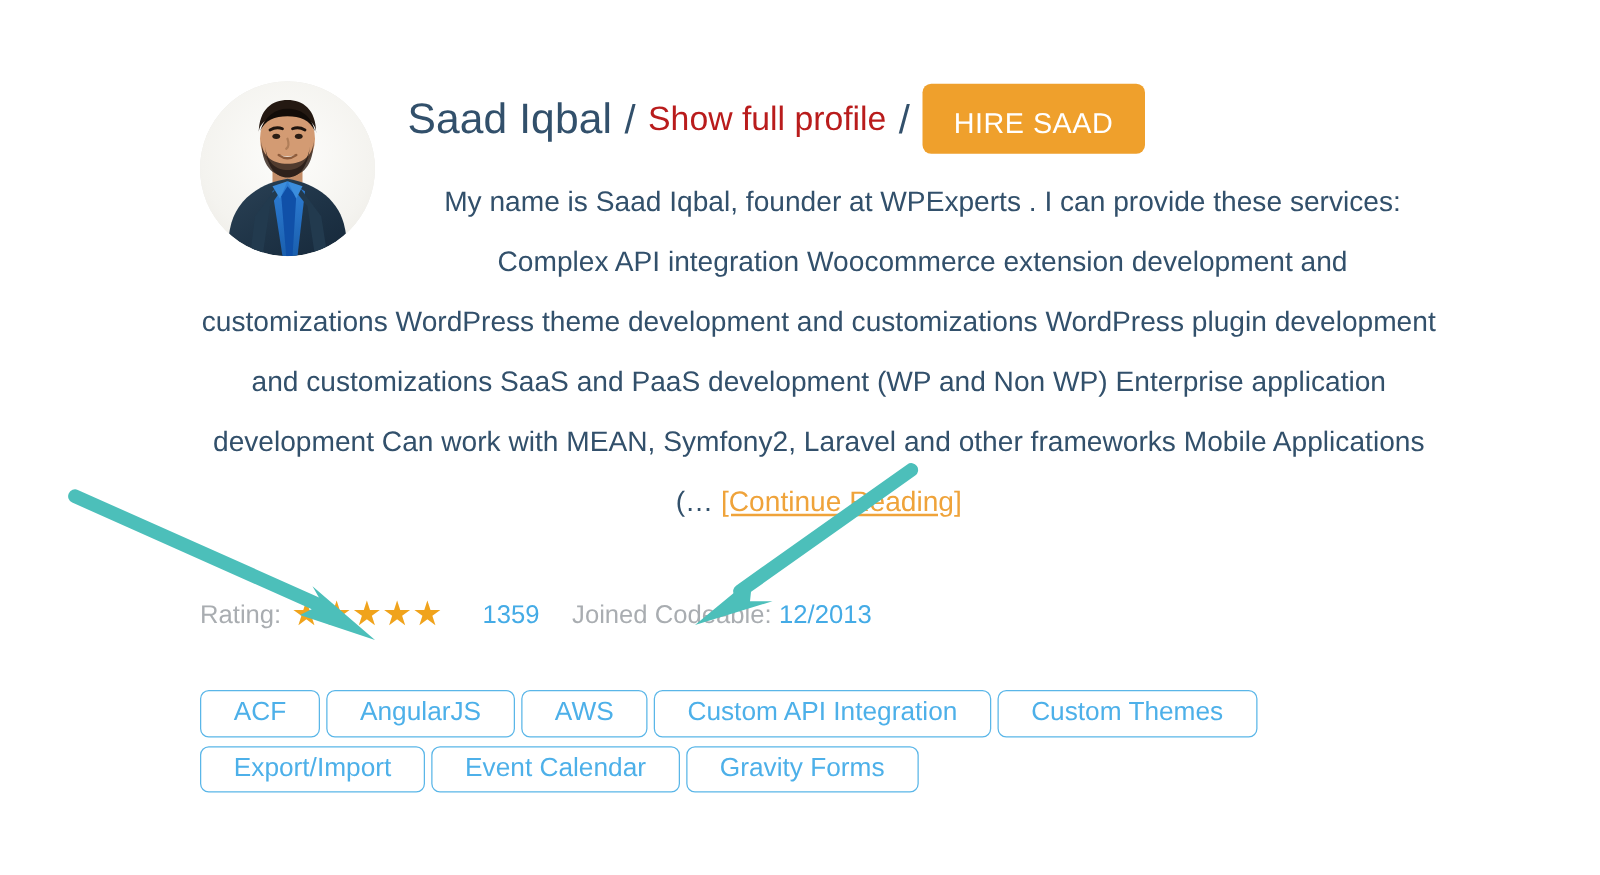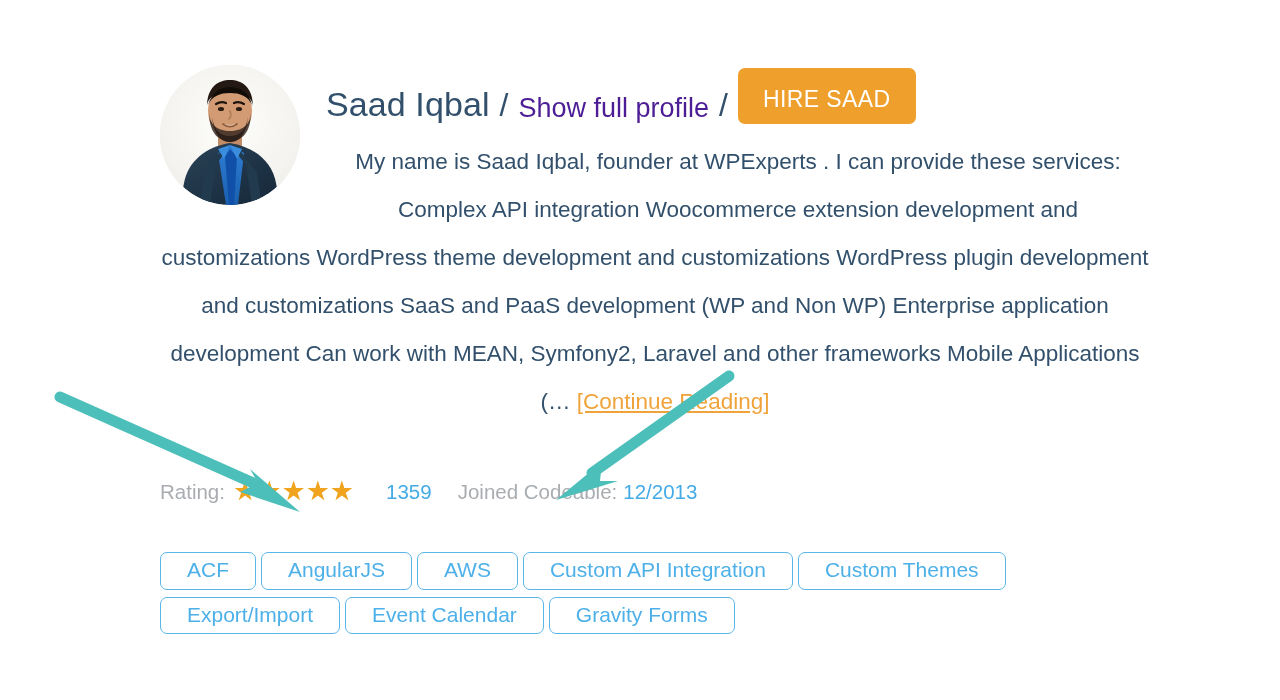--- a/index.html
+++ b/index.html
@@ -32,40 +32,40 @@
     overflow: hidden;
     background: #f5f5f3;
     position: relative;
     box-shadow: inset 0 0 0 1px #f0efec;
   }
   .avatar svg { display: block; width: 140px; height: 140px; }
 
   
   .title-row {
     display: flex;
-    align-items: flex-end;
+    align-items: center;
     min-height: 58px;
     padding-top: 6px;
     white-space: nowrap;
   }
   .profile-name {
     font-size: 34px;
     color: #32506b;
     font-weight: 400;
     letter-spacing: .1px;
   }
   .slash {
     font-size: 32px;
     color: #32506b;
     margin: 0 10px;
     font-weight: 300;
   }
   .show-full-profile {
     font-size: 27px;
-    color: #4c1d95;
+    color: #b91c1c;
     text-decoration: none;
     font-weight: 400;
   }
   .hire-button {
     display: inline-block;
     background: #efa02c;
     color: #ffffff;
     font-size: 23px;
     letter-spacing: .4px;
     padding: 20px 25px 13px;

